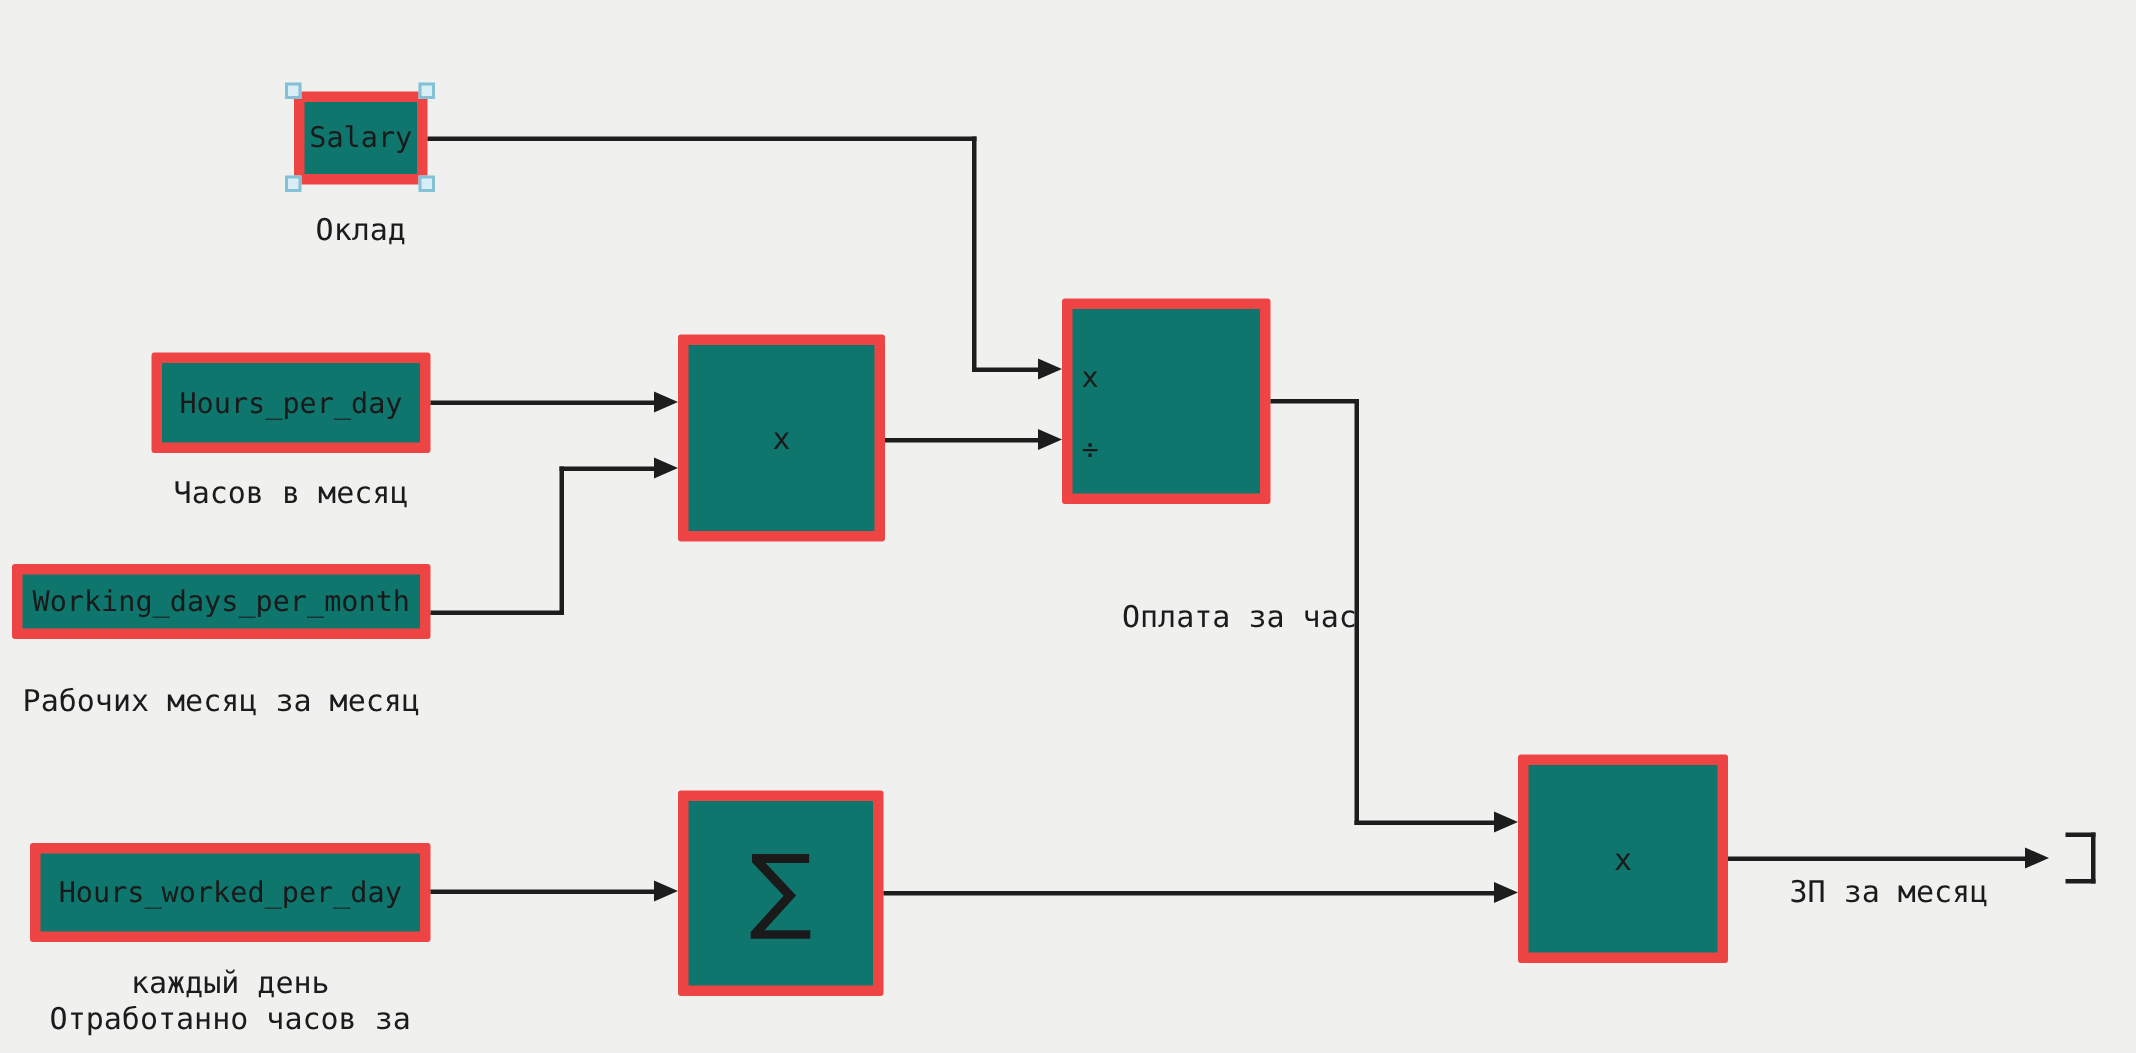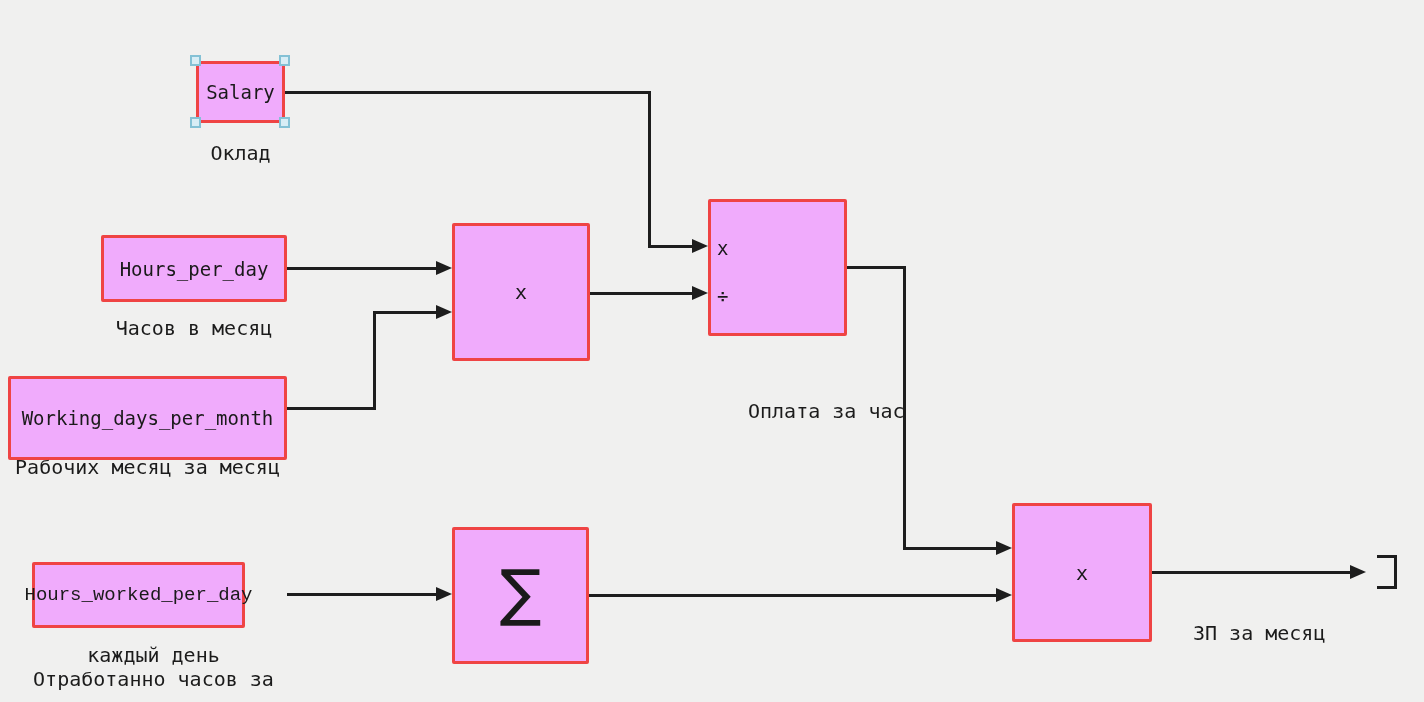--- a/index.html
+++ b/index.html
@@ -2,22 +2,22 @@
 <html><head>
 <meta charset="utf-8">
 <style>
   html,body{margin:0;padding:0;}
   .canvas{
     position:relative; width:1424px; height:702px;
     background:#f0f0ef; overflow:hidden;
     font-family:"DejaVu Sans Mono", monospace; color:#1a1a1a;
   }
   .block{
-    position:absolute; background:#f0abfc;
-    border:3px solid #ef4444; border-radius:2px;
+    position:absolute; background:#0f766e;
+    border:7px solid #ef4444; border-radius:2px;
     box-sizing:border-box;
     display:flex; align-items:center; justify-content:center;
   }
   .blk-text{ font-size:19px; white-space:nowrap; }
   .op-sym{ font-size:20px; }
   .sum-sym{ font-size:62px; font-family:"DejaVu Sans", sans-serif; font-weight:400; margin-top:-6px;}
   .port-sym{ position:absolute; font-size:19px; }
   .lbl{ position:absolute; font-size:20px; white-space:nowrap; text-align:center; color:#1b1b1b; }
   .hline{ position:absolute; height:3px; background:#1d1d1d; }
   .vline{ position:absolute; width:3px;  background:#1d1d1d; }
@@ -47,26 +47,26 @@
   <div class="handle" style="left:279px; top:55px;"></div>
   <div class="handle" style="left:190px; top:117px;"></div>
   <div class="handle" style="left:279px; top:117px;"></div>
   <div class="lbl" style="left:196px; top:141px; width:89px;">Оклад</div>
 
   <div class="block" style="left:101px; top:235px; width:186px; height:67px;">
     <span class="blk-text">Hours_per_day</span>
   </div>
   <div class="lbl" style="left:101px; top:316px; width:186px;">Часов в месяц</div>
 
-  <div class="block" style="left:8px; top:376px; width:279px; height:84px;">
+  <div class="block" style="left:8px; top:376px; width:279px; height:50px;">
     <span class="blk-text">Working_days_per_month</span>
   </div>
   <div class="lbl" style="left:8px; top:455px; width:279px;">Рабочих месяц за месяц</div>
 
-  <div class="block" style="left:32px; top:562px; width:213px; height:66px;font-family:Liberation Mono, monospace;">
+  <div class="block" style="left:20px; top:562px; width:267px; height:66px;">
     <span class="blk-text">Hours_worked_per_day</span>
   </div>
   <div class="lbl" style="left:20px; top:643px; width:267px;">
     <div>каждый день</div>
     <div>Отработанно часов за</div>
   </div>
 
   <div class="block" style="left:452px; top:223px; width:138px; height:138px;">
     <span class="op-sym">x</span>
   </div>
@@ -79,21 +79,21 @@
 
   <div class="block" style="left:452px; top:527px; width:137px; height:137px;">
     <span class="sum-sym">∑</span>
   </div>
 
   <div class="block" style="left:1012px; top:503px; width:140px; height:139px;">
     <span class="op-sym">x</span>
   </div>
 
   <div class="outport" style="left:1377px; top:555px;"></div>
-  <div class="lbl" style="left:1193px; top:582px;margin-top:39px;">ЗП за месяц</div>
+  <div class="lbl" style="left:1193px; top:582px;">ЗП за месяц</div>
 
   <div class="hline" style="left:285px; top:91px;  width:366px;"></div>
   <div class="vline" style="left:648px; top:91px;  height:157px;"></div>
   <div class="hline" style="left:648px; top:245px; width:46px;"></div>
   <div class="arrow" style="left:692px; top:239px;"></div>
 
   <div class="hline" style="left:287px; top:267px; width:151px;"></div>
   <div class="arrow" style="left:436px; top:261px;"></div>
 
   <div class="hline" style="left:287px; top:407px; width:89px;"></div>

